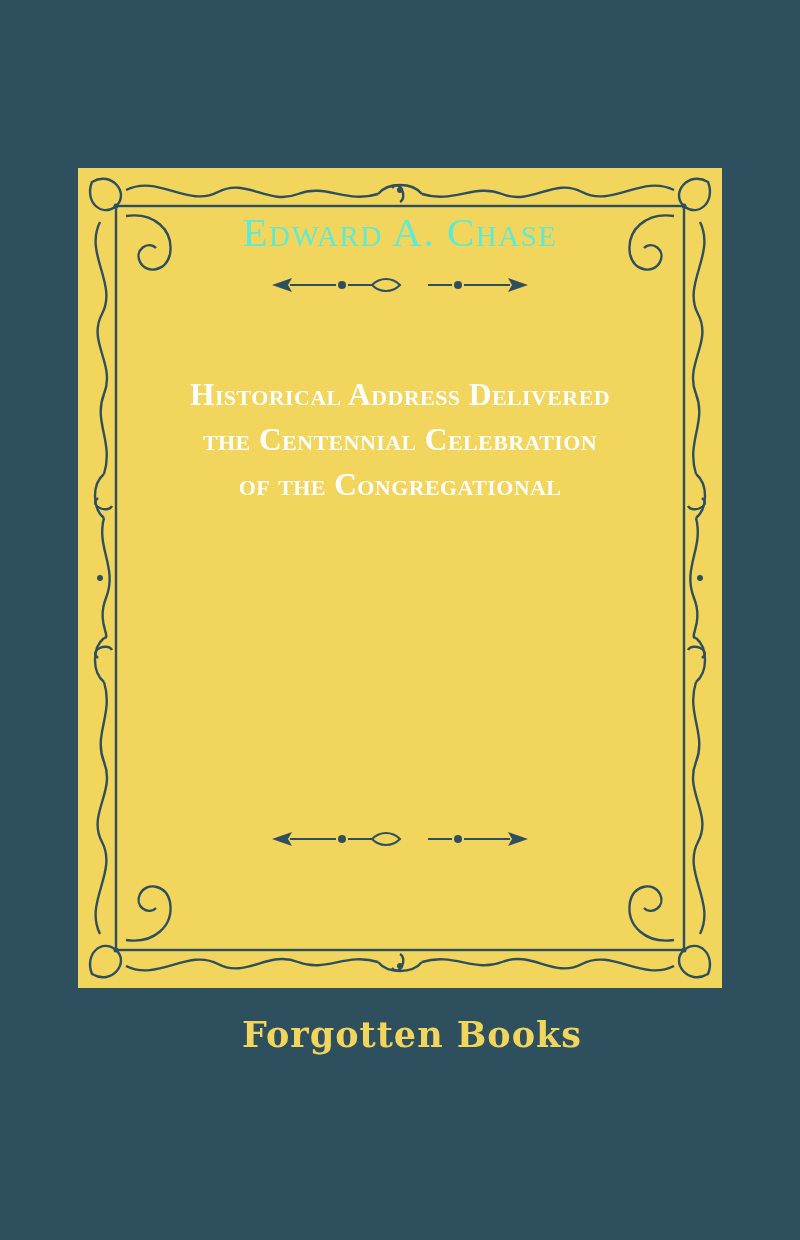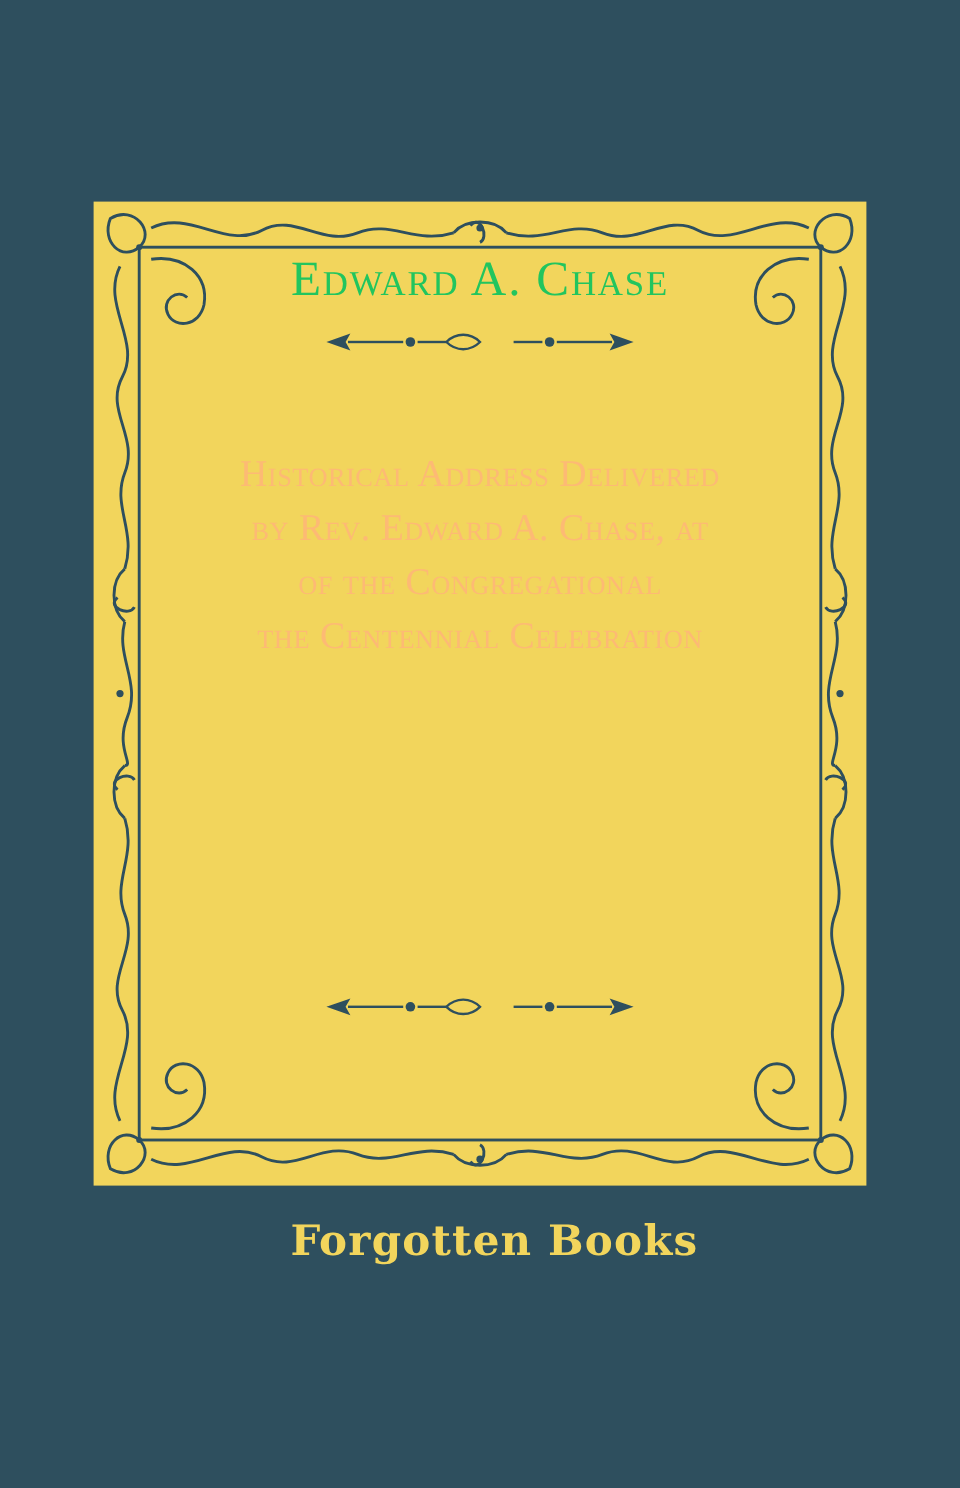--- a/index.html
+++ b/index.html
@@ -38,21 +38,21 @@
     height: 820px;
     pointer-events: none;
   }
   
   .author {
     position: absolute;
     left: 78px;
     top: 208px;
     width: 644px;
     text-align: center;
-    color: #22c55e;
+    color: #5eead4;
     font-family: "Liberation Serif", serif;
     font-size: 41px;
     font-variant: small-caps;
     letter-spacing: 1.5px;
     font-weight: normal;
   }
   .divider-top {
     position: absolute;
     left: 78px;
     top: 270px;
@@ -65,26 +65,27 @@
     top: 824px;
     width: 644px;
     height: 30px;
   }
   .title {
     position: absolute;
     left: 110px;
     top: 372px;
     width: 580px;
     text-align: center;
-    color: #fdba74;
+    color: #ffffff;
     font-family: "Liberation Serif", serif;
     font-size: 31.5px;
     line-height: 45px;
     font-variant: small-caps;
     letter-spacing: 0.4px;
+    font-weight: bold;
   }
   
   .publisher {
     position: absolute;
     left: 0;
     top: 1014px;
     width: 800px;
     text-align: center;
     color: #f2d55c;
     font-family: "DejaVu Serif", serif;
@@ -166,23 +167,22 @@
       <rect x="350,0" width="0" height="0"></rect>
       <rect x="350" y="14" width="24" height="2"></rect>
       <circle cx="380" cy="15" r="4"></circle>
       <rect x="386" y="14" width="46" height="2"></rect>
       <path d="M450,15 L430,8 L434,15 L430,22 Z"></path>
     </g>
   </svg>
 
   <div class="title">
     <div>Historical Address Delivered</div>
-    <div>by Rev. Edward A. Chase, at</div>
+    <div>the Centennial Celebration</div>
     <div>of the Congregational</div>
-    <div>the Centennial Celebration</div>
   </div>
 
   <svg class="divider-bottom" viewBox="0 0 644 30" xmlns="http://www.w3.org/2000/svg">
     <g fill="#2e4f5e">
       <path d="M194,15 L214,8 L210,15 L214,22 Z"></path>
       <rect x="212" y="14" width="46" height="2"></rect>
       <circle cx="264" cy="15" r="4"></circle>
       <rect x="270" y="14" width="24" height="2"></rect>
       <path d="M294,15 C302,7 314,7 322,15 C314,23 302,23 294,15 Z" fill="none" stroke="#2e4f5e" stroke-width="2"></path>
       <rect x="350" y="14" width="24" height="2"></rect>

